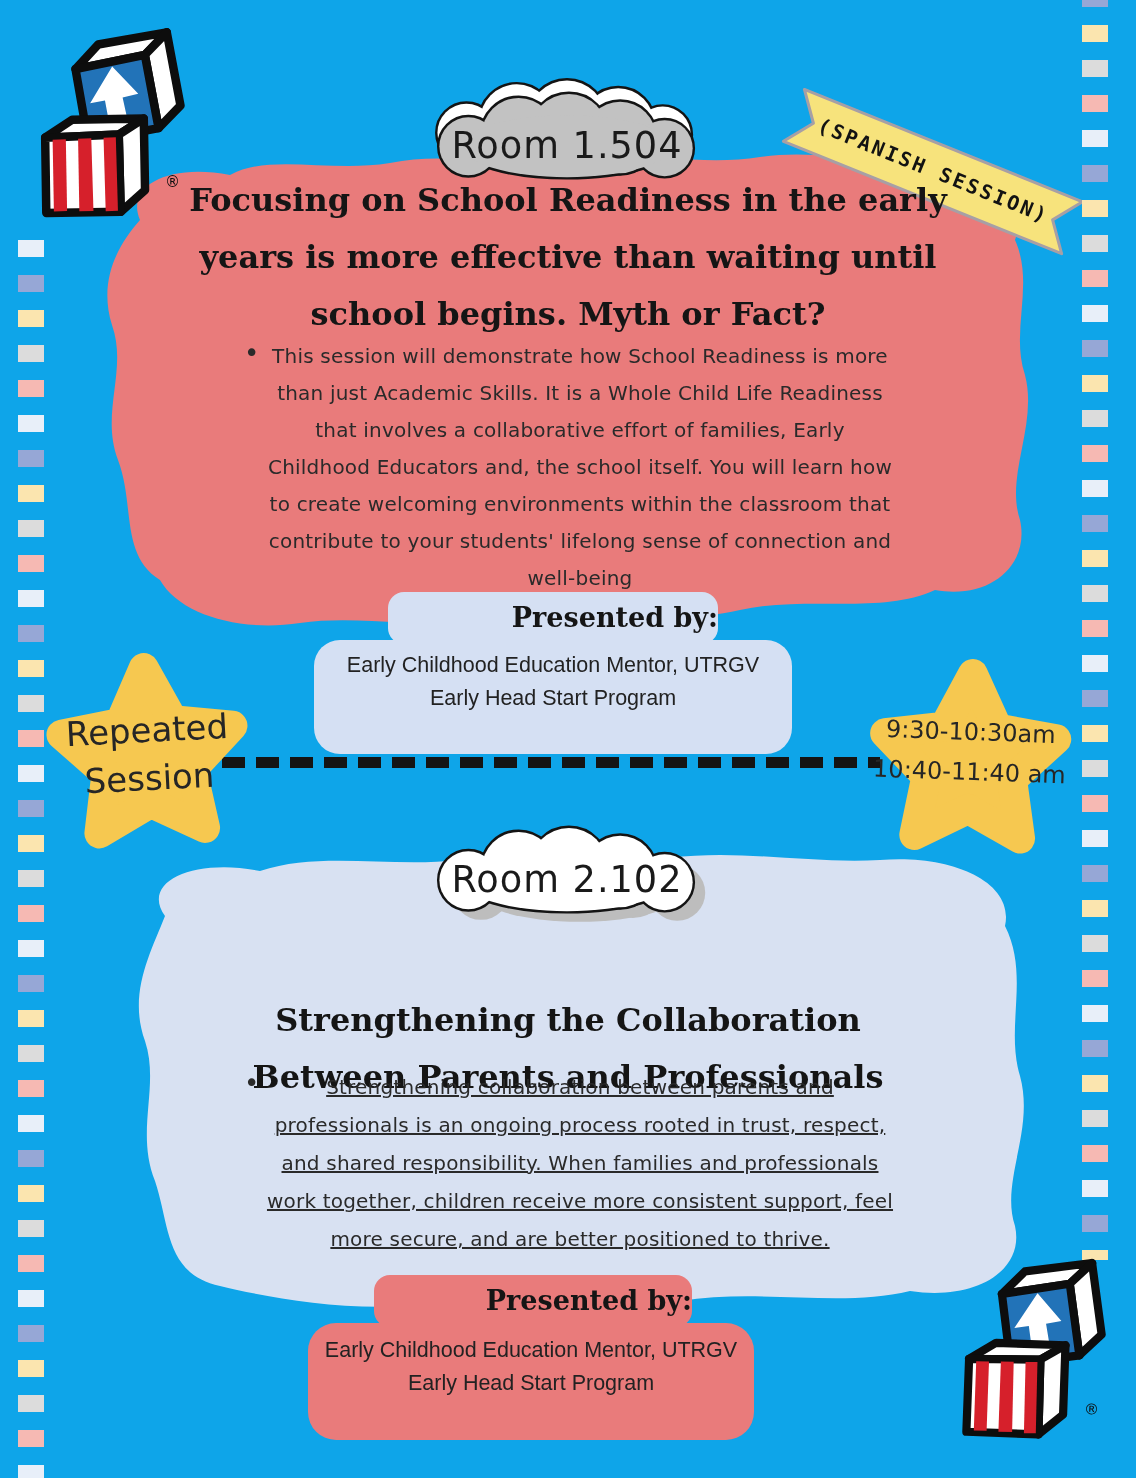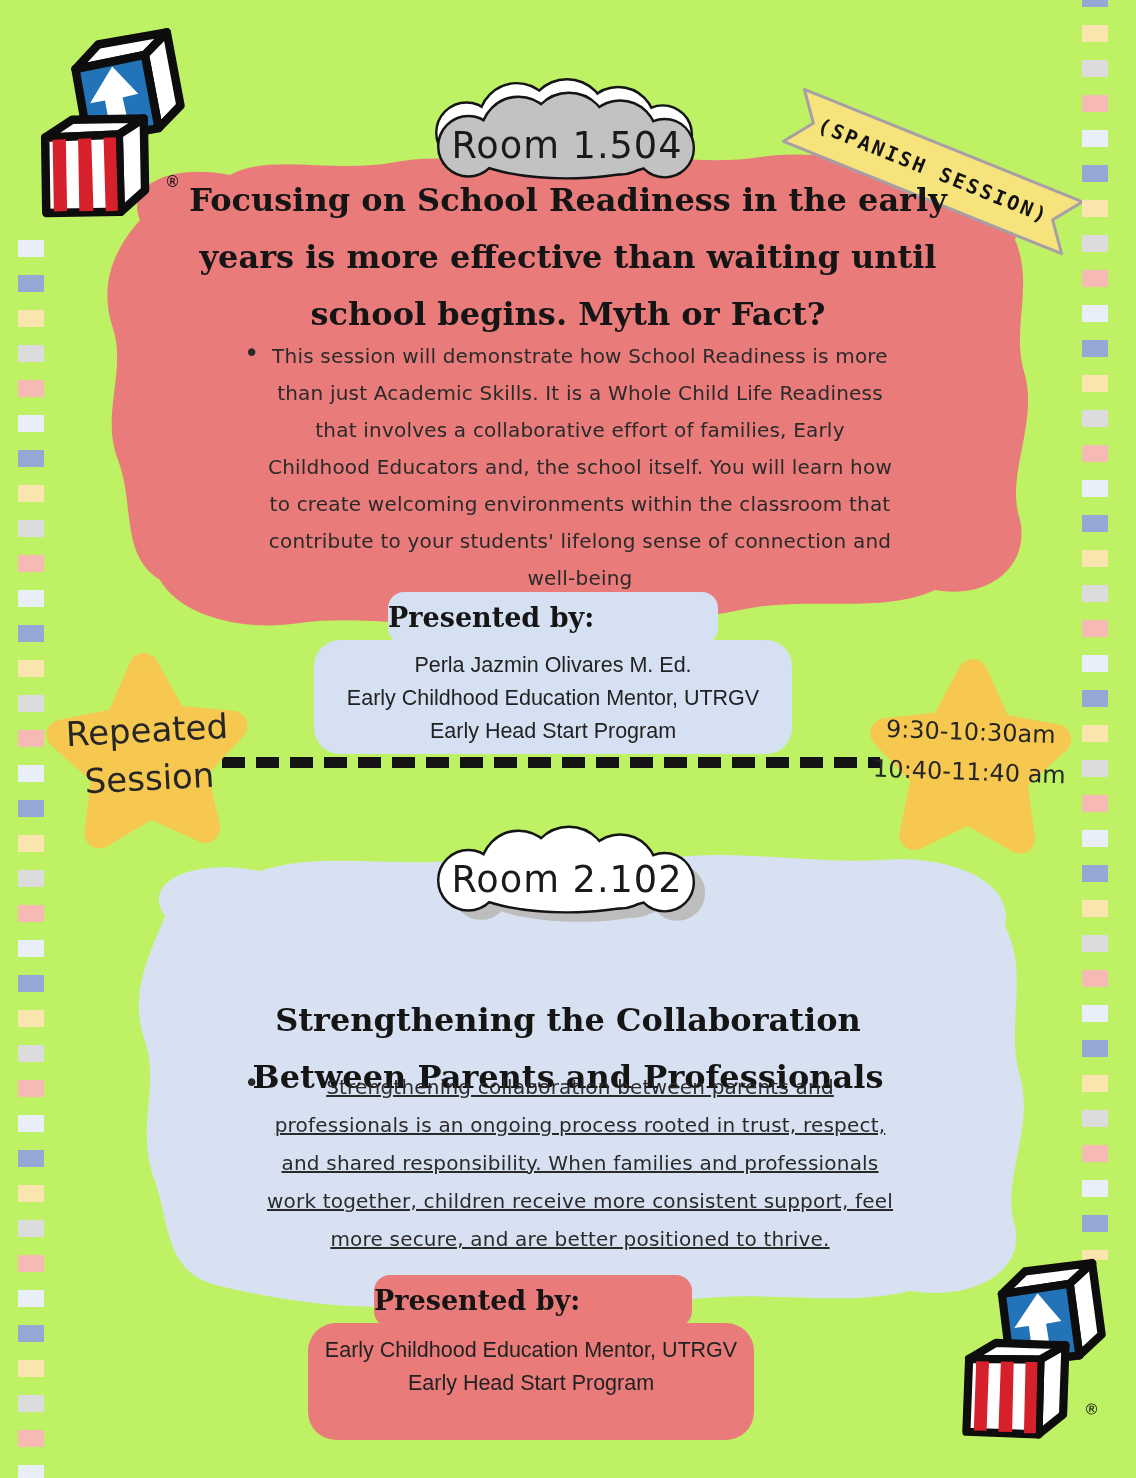--- a/index.html
+++ b/index.html
@@ -1,17 +1,17 @@
 <!DOCTYPE html>
 <html style="--red_blob: #E97B7B; --blue_blob: #D8E1F2; --blue_box: #D5E0F3; --star_yellow: #F6C850; --ribbon_yellow: #F7E37C; --ribbon_border: #A79FA5; --cloud_gray: #C2C2C2; --cloud_shadow: #BDBDBD; --logo_blue: #2273B8; --logo_red: #D6202B; --ink: #151515; --hand_ink: #2A2A2A; --washi1: #E8EFF9; --washi2: #96A7D6; --washi3: #FBE5AF; --washi4: #DCDCDC; --washi5: #F6B9B3;"><head>
 <meta charset="utf-8">
 <style>
   html,body{margin:0;padding:0;background:#ffffff;}
   .page{
-    position:relative;width:1136px;height:1478px;background:#bef264;
+    position:relative;width:1136px;height:1478px;background:#0ea5e9;
     overflow:hidden;font-family:"DejaVu Sans",sans-serif;color:var(--ink);
   }
   .abs{position:absolute;}
   svg{overflow:visible;display:block;}
 
   
   .washi{position:absolute;width:26px;}
   .washi-left{
     left:18px;top:240px;height:1238px;
     background:repeating-linear-gradient(to bottom,
@@ -39,21 +39,21 @@
   }
   .hand{font-family:"DejaVu Sans",sans-serif;color:var(--hand_ink);}
   .bullet-block{display:block;}
   .bullet-dot{position:absolute;left:14px;top:0;font-size:26px;color:var(--hand_ink);}
   .bullet-text{
     font-size:20px;line-height:37px;text-align:center;white-space:pre-line;
     letter-spacing:.2px;
   }
   .presented-label{
     font-family:"DejaVu Serif",serif;font-weight:700;font-size:27px;
-    text-align:left;color:#151515;
+    text-align:right;color:#151515;
   }
   .presenter-lines{
     font-family:"Liberation Sans",sans-serif;font-size:21.5px;line-height:33px;
     text-align:center;color:#222;
   }
   .roundbox{position:absolute;}
   .blue-box{background:var(--blue_box);}
   .red-box{background:var(--red_blob);}
 
   
@@ -143,21 +143,20 @@
 to create welcoming environments within the classroom that
 contribute to your students' lifelong sense of connection and
 well-being</div>
     </div>
 
     <div class="abs roundbox blue-box" style="left:388px;top:592px;width:330px;height:52px;border-radius:16px;">
       <div class="presented-label" style="line-height:52px;">Presented by:</div>
     </div>
     <div class="abs roundbox blue-box" style="left:314px;top:640px;width:478px;height:114px;border-radius:26px;padding-top:9px;box-sizing:border-box;">
       <div class="presenter-lines">
-        <div>Perla Jazmin Olivares M. Ed.</div>
         <div>Early Childhood Education Mentor, UTRGV</div>
         <div>Early Head Start Program</div>
       </div>
     </div>
   </section>
 
   <div class="washi washi-left"></div>
   <div class="washi washi-right"></div>
 
   <div class="abs dash-line"></div>

